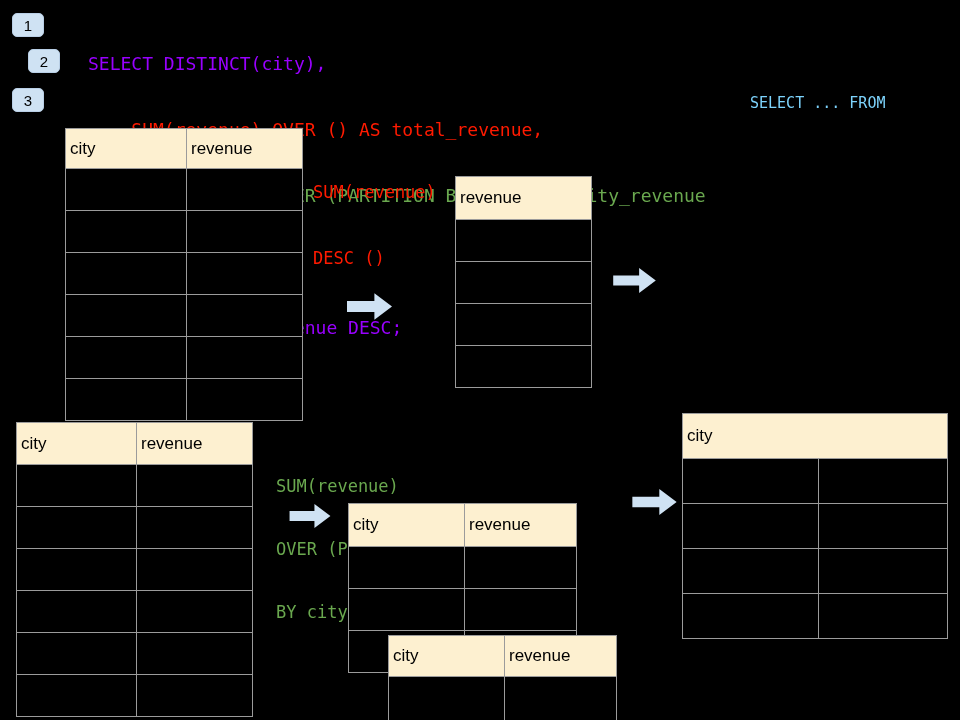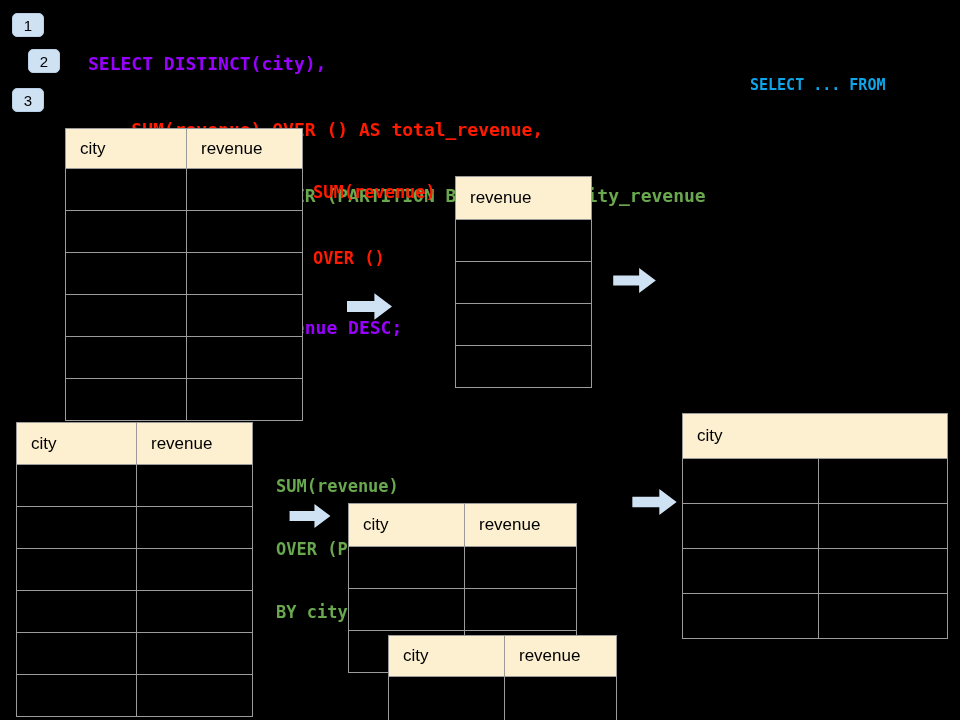--- a/index.html
+++ b/index.html
@@ -1,41 +1,41 @@
 <!DOCTYPE html>
 <html><head>
 <meta charset="utf-8">
 <style>
   html,body{margin:0;padding:0;}
   body{width:960px;height:720px;background:#000;overflow:hidden;position:relative;
        font-family:"Liberation Sans",sans-serif;}
   .abs{position:absolute;}
 
   
-  .code{font-family:"DejaVu Sans Mono","Liberation Mono",monospace;font-weight:bold;
+  .code{font-family:"DejaVu Sans Mono","Liberation Mono",monospace;font-weight:normal;
         white-space:pre;line-height:22px;font-size:18px;}
   .purple{color:#9900ff;}
   .red{color:#ff1a00;}
   .green{color:#6aa84f;}
   #main-code{left:88px;top:9px;}
-  #side-code{left:750px;top:33px;font-size:15px;line-height:21px;color:#0ea5e9;}
+  #side-code{left:750px;top:51px;font-size:15px;line-height:21px;color:#7dd3fc;}
   #label-total{left:313px;top:137px;font-size:17px;line-height:22px;color:#ff1a00;}
   #label-partition{left:276px;top:434px;font-size:17px;line-height:21px;color:#6aa84f;}
 
   
   .badge{width:30px;height:22px;background:#cfe2f3;border:1px solid #b9cfe6;border-radius:5px;
          color:#000;font-size:15px;display:flex;align-items:center;justify-content:center;}
   #badge-1{left:12px;top:13px;}
   #badge-2{left:28px;top:49px;}
   #badge-3{left:12px;top:88px;}
 
   
   .tbl{border:1px solid #9b9b9b;box-sizing:border-box;background:#000;}
   .thead{display:flex;background:#fdf0d0;height:var(--hh);}
-  .th{box-sizing:border-box;display:flex;align-items:center;padding-left:14px;
+  .th{box-sizing:border-box;display:flex;align-items:center;padding-left:4px;
       font-size:17px;color:#000;flex:1;}
   .th:first-child{flex:0 0 var(--c1);}
   .th + .th{border-left:1px solid #9b9b9b;}
   .trow{display:flex;height:var(--rh);border-top:1px solid #9b9b9b;}
   .td{box-sizing:border-box;flex:1;}
   .td:first-child{flex:0 0 var(--c1);}
   .td + .td{border-left:1px solid #9b9b9b;}
 
   #t-source-top        {left:65px; top:128px;width:238px;--c1:120px;--hh:39px;--rh:41px;}
   #t-total-result      {left:455px;top:176px;width:137px;--hh:42px;--rh:41px;}
@@ -65,21 +65,21 @@
   <div class="purple">  FROM rides</div>
   <div class="purple">  ORDER by city_revenue DESC;</div>
 </div>
 
 <div class="abs code" id="side-code">
   <div>SELECT ... FROM</div>
 </div>
 
 <div class="abs code" id="label-total">
   <div>SUM(revenue)</div>
-  <div>OVER ()</div>
+  <div>DESC ()</div>
 </div>
 
 <div class="abs code" id="label-partition">
   <div>SUM(revenue)</div>
   <div>OVER (PARTITION</div>
   <div>BY city)</div>
 </div>
 
 <div class="abs tbl" id="t-source-top">
   <div class="thead">

